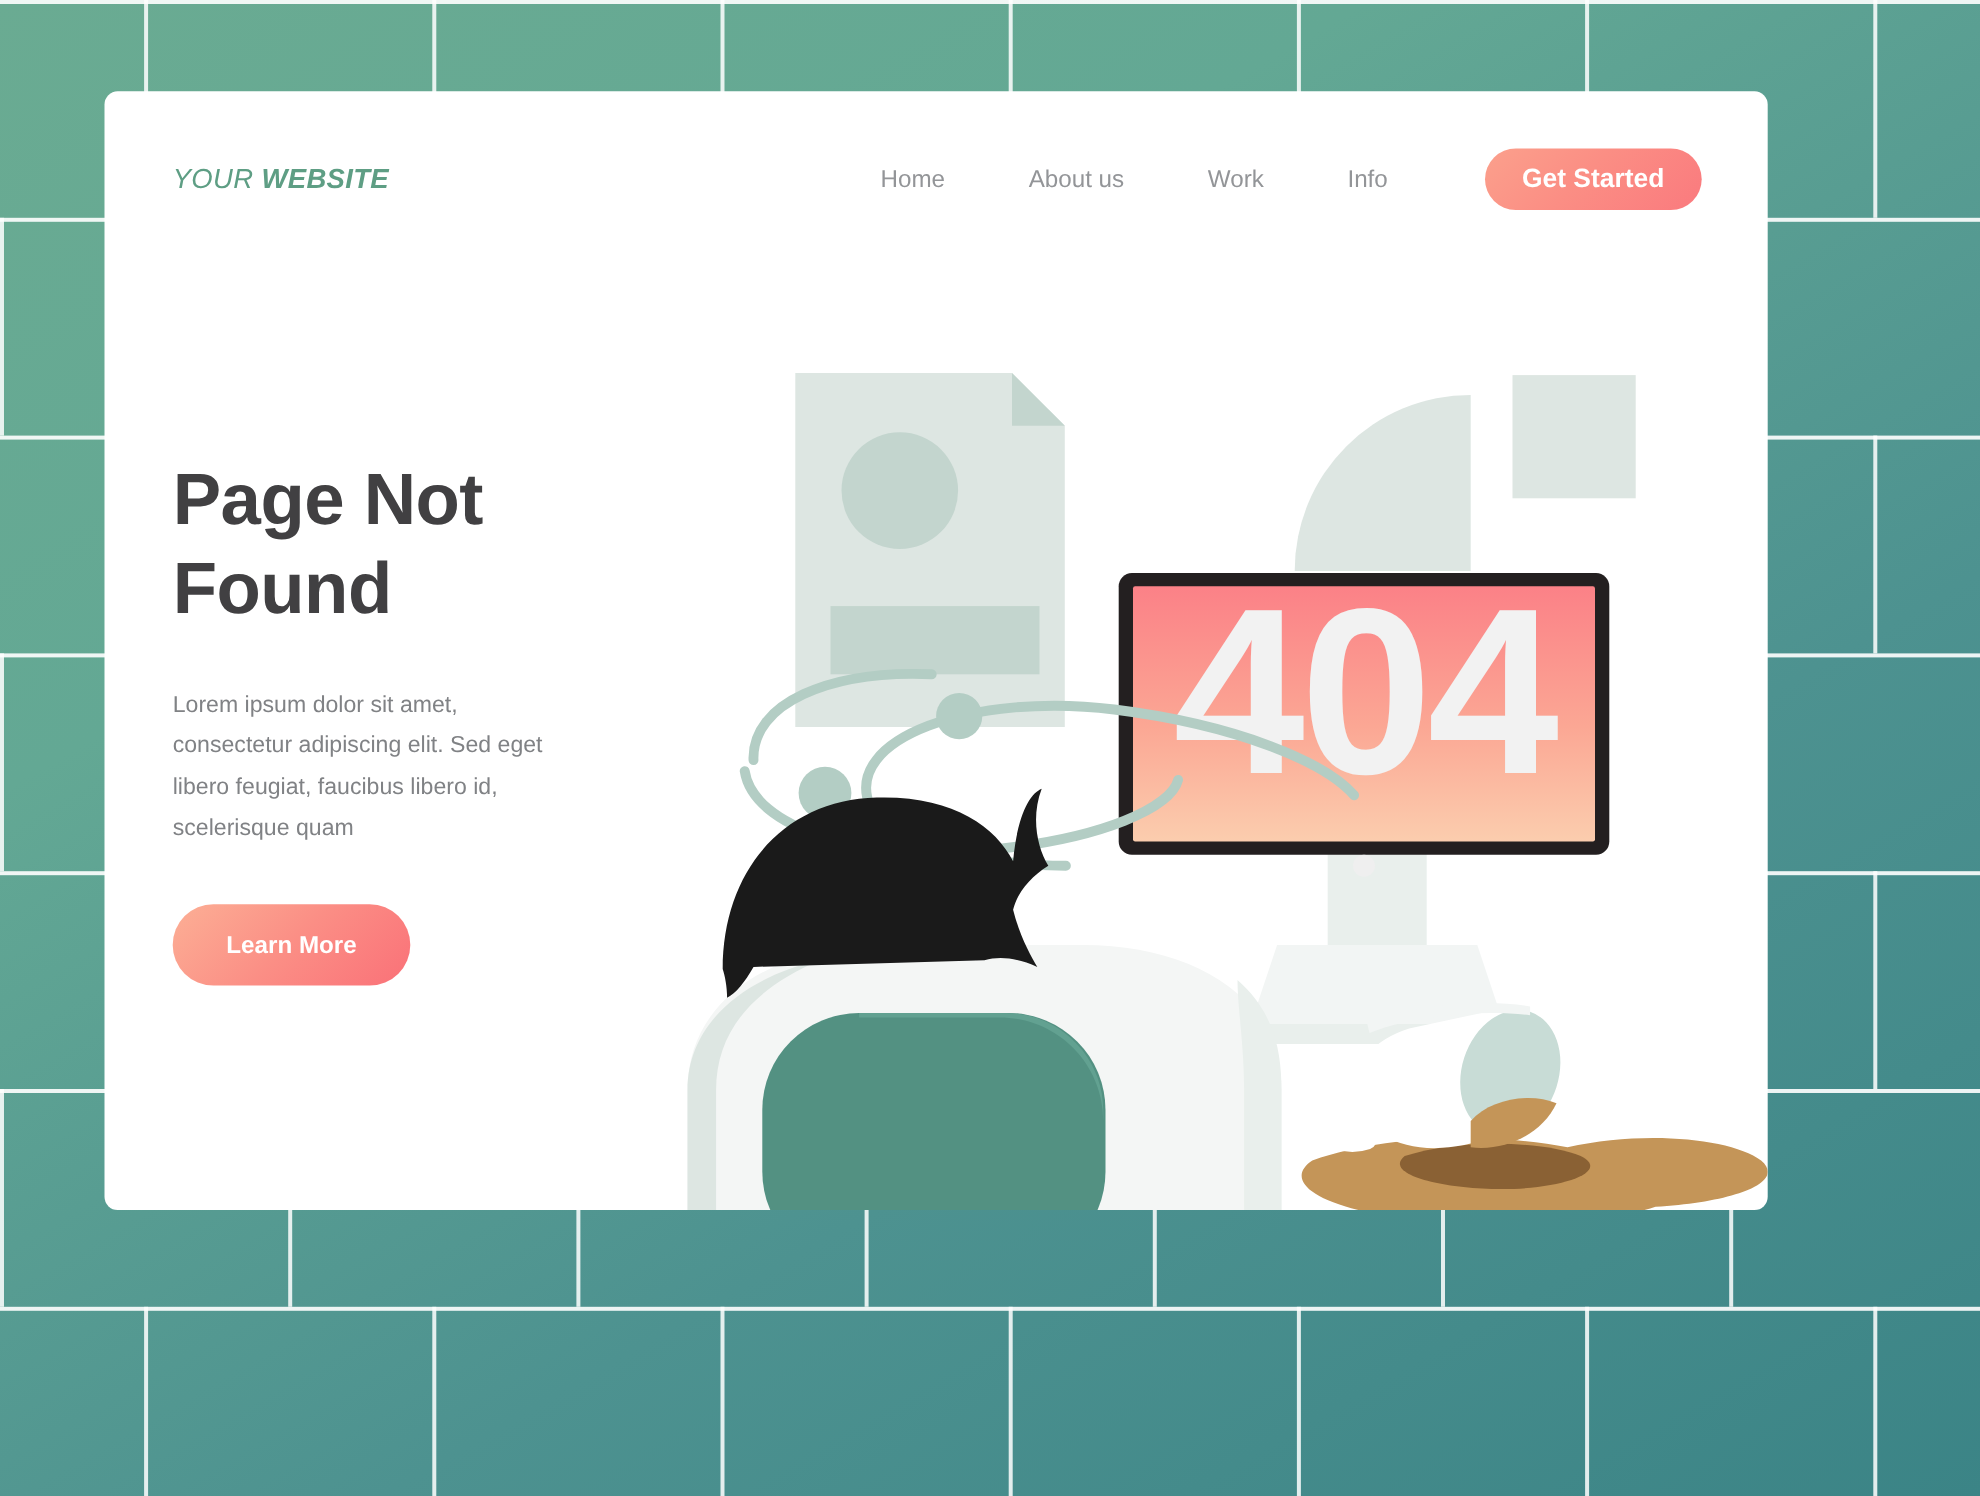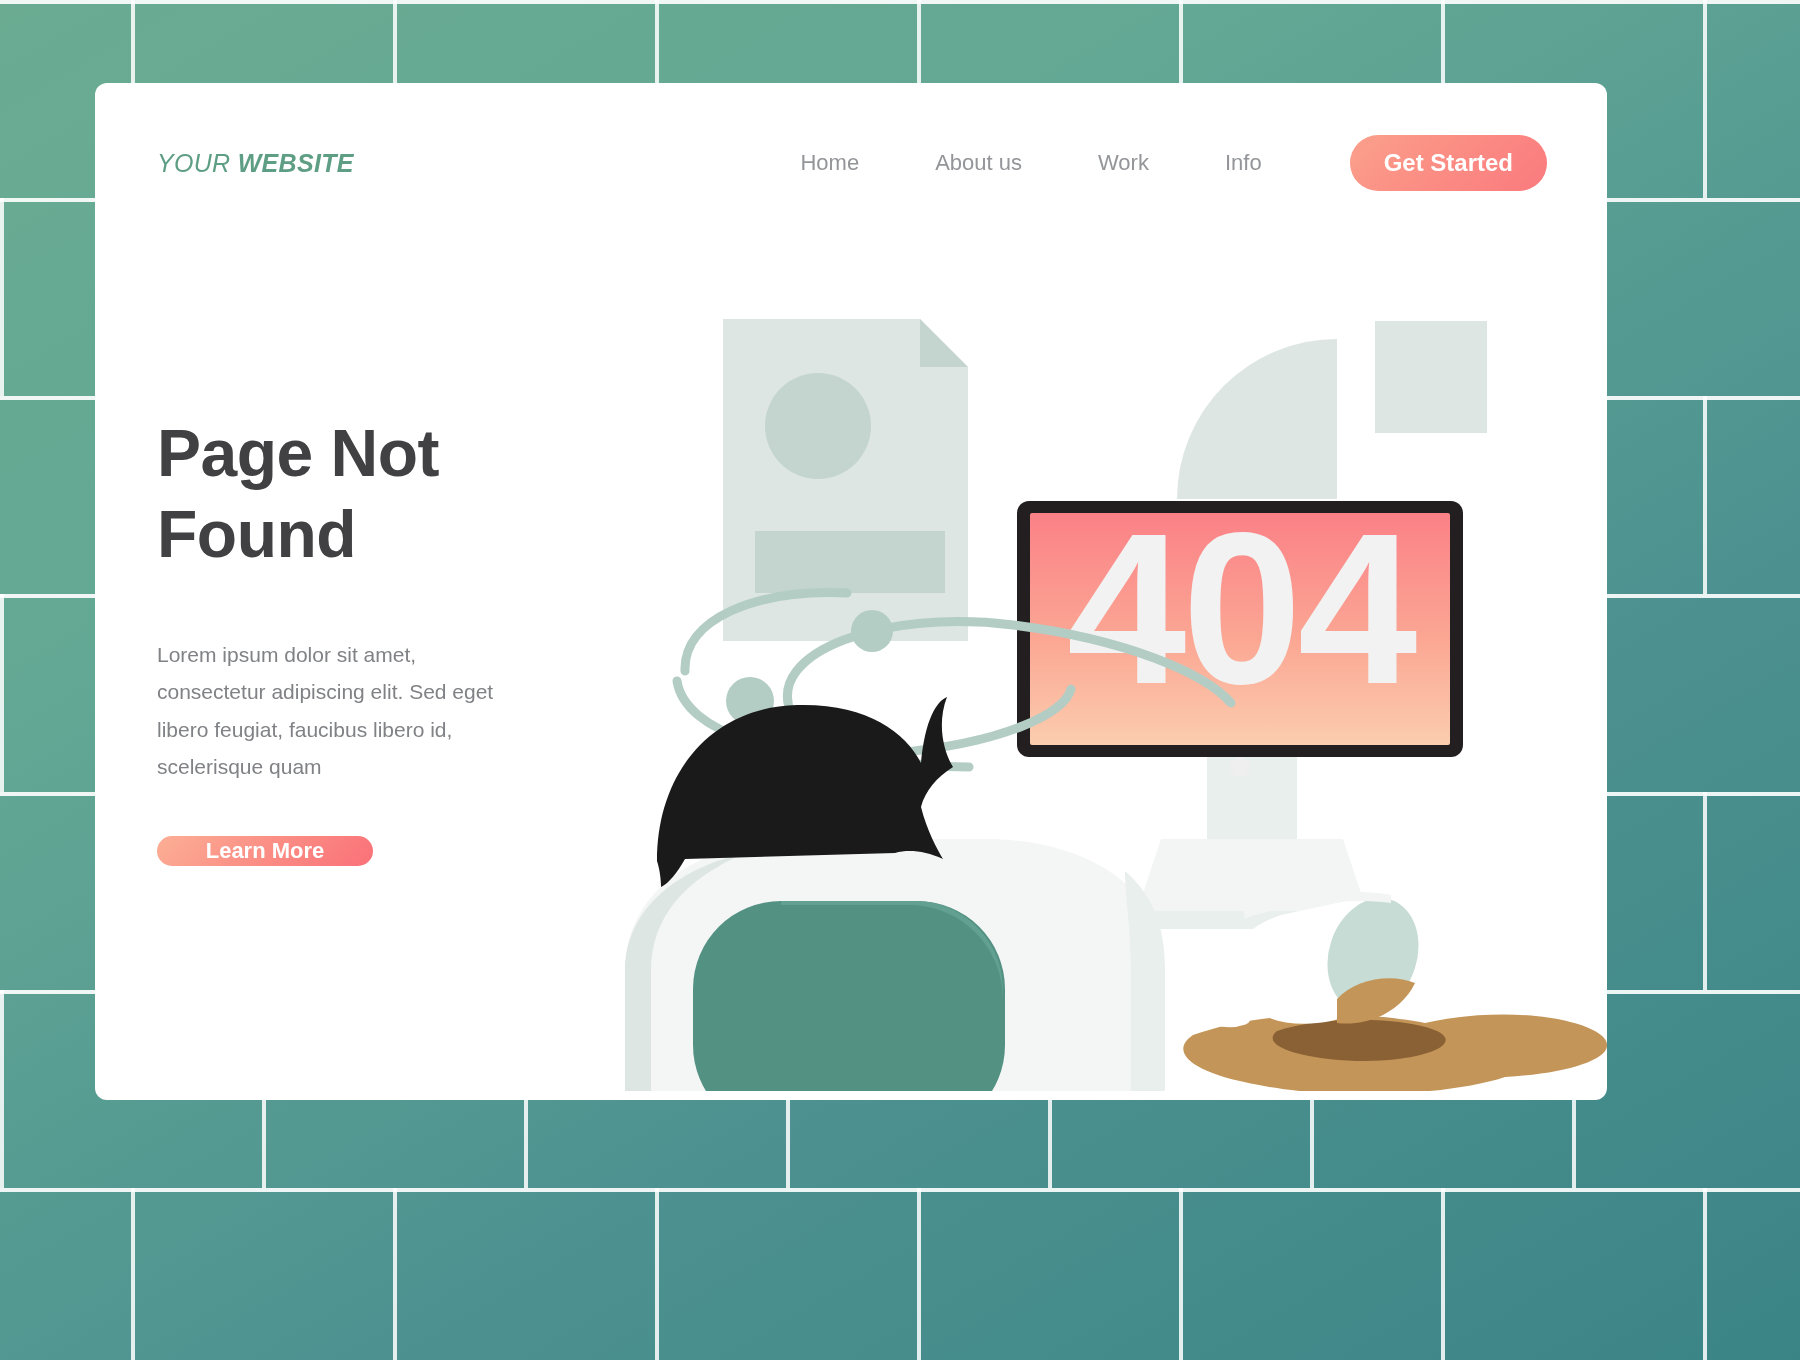--- a/index.html
+++ b/index.html
@@ -76,37 +76,37 @@
     width:470px;
   }
   #headline {
     font-size:66px; font-weight:bold;
     line-height:1.22;
     color:#414042;
     letter-spacing:-.5px;
     white-space:pre-line;
   }
   #lead {
-    margin-top:62px;
+    margin-top:48px;
     font-size:21px; line-height:1.78;
     color:#808285;
     max-width:355px;
   }
   #learn-more-btn {
     margin-top:50px;
     background:linear-gradient(135deg,#fcaf95 0%,#fb8e85 50%,#fa7178 100%);
     color:#fff; font-size:22px; font-weight:bold;
     border:none; border-radius:40px;
-    padding:2px 0; width:216px; cursor:pointer;
+    padding:24px 0; width:216px; cursor:pointer;
   }
 
   
   #illustration {
     position:absolute;
-    left:470px; top:128px;
+    left:470px; top:148px;
     width:1110px; height:880px;
   }
   #illustration svg { width:100%; height:100%; display:block; }
 </style>
 </head>
 <body>
 
 <div id="tile-bg" style="background-image: linear-gradient(rgba(255, 255, 255, 0.9) 0px, rgba(255, 255, 255, 0.9) 4px, transparent 4px); background-size: 262px 198px; background-position: 0px 0px;">
     <div class="row-offset" style="top: 0px; height: 198px; background-position: -131px 0px;"></div>
     <div class="row-offset" style="top: 198px; height: 198px; background-position: 0px 0px;"></div>

